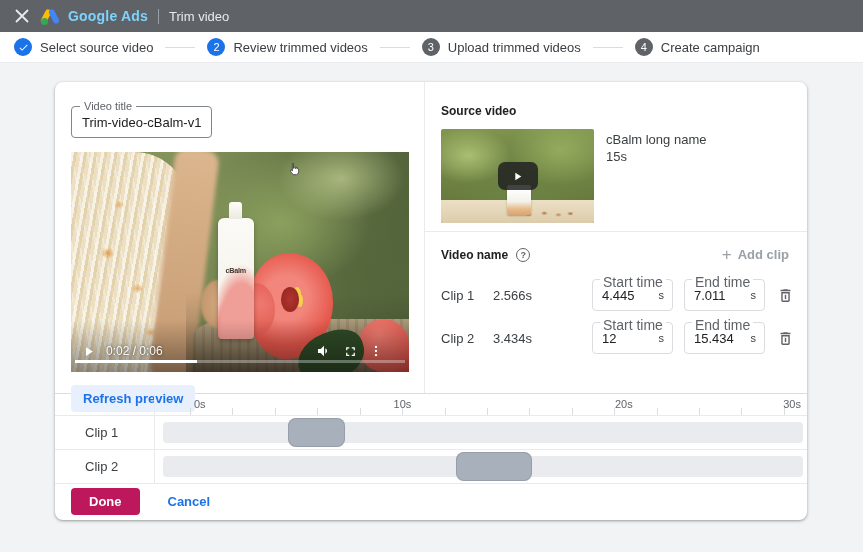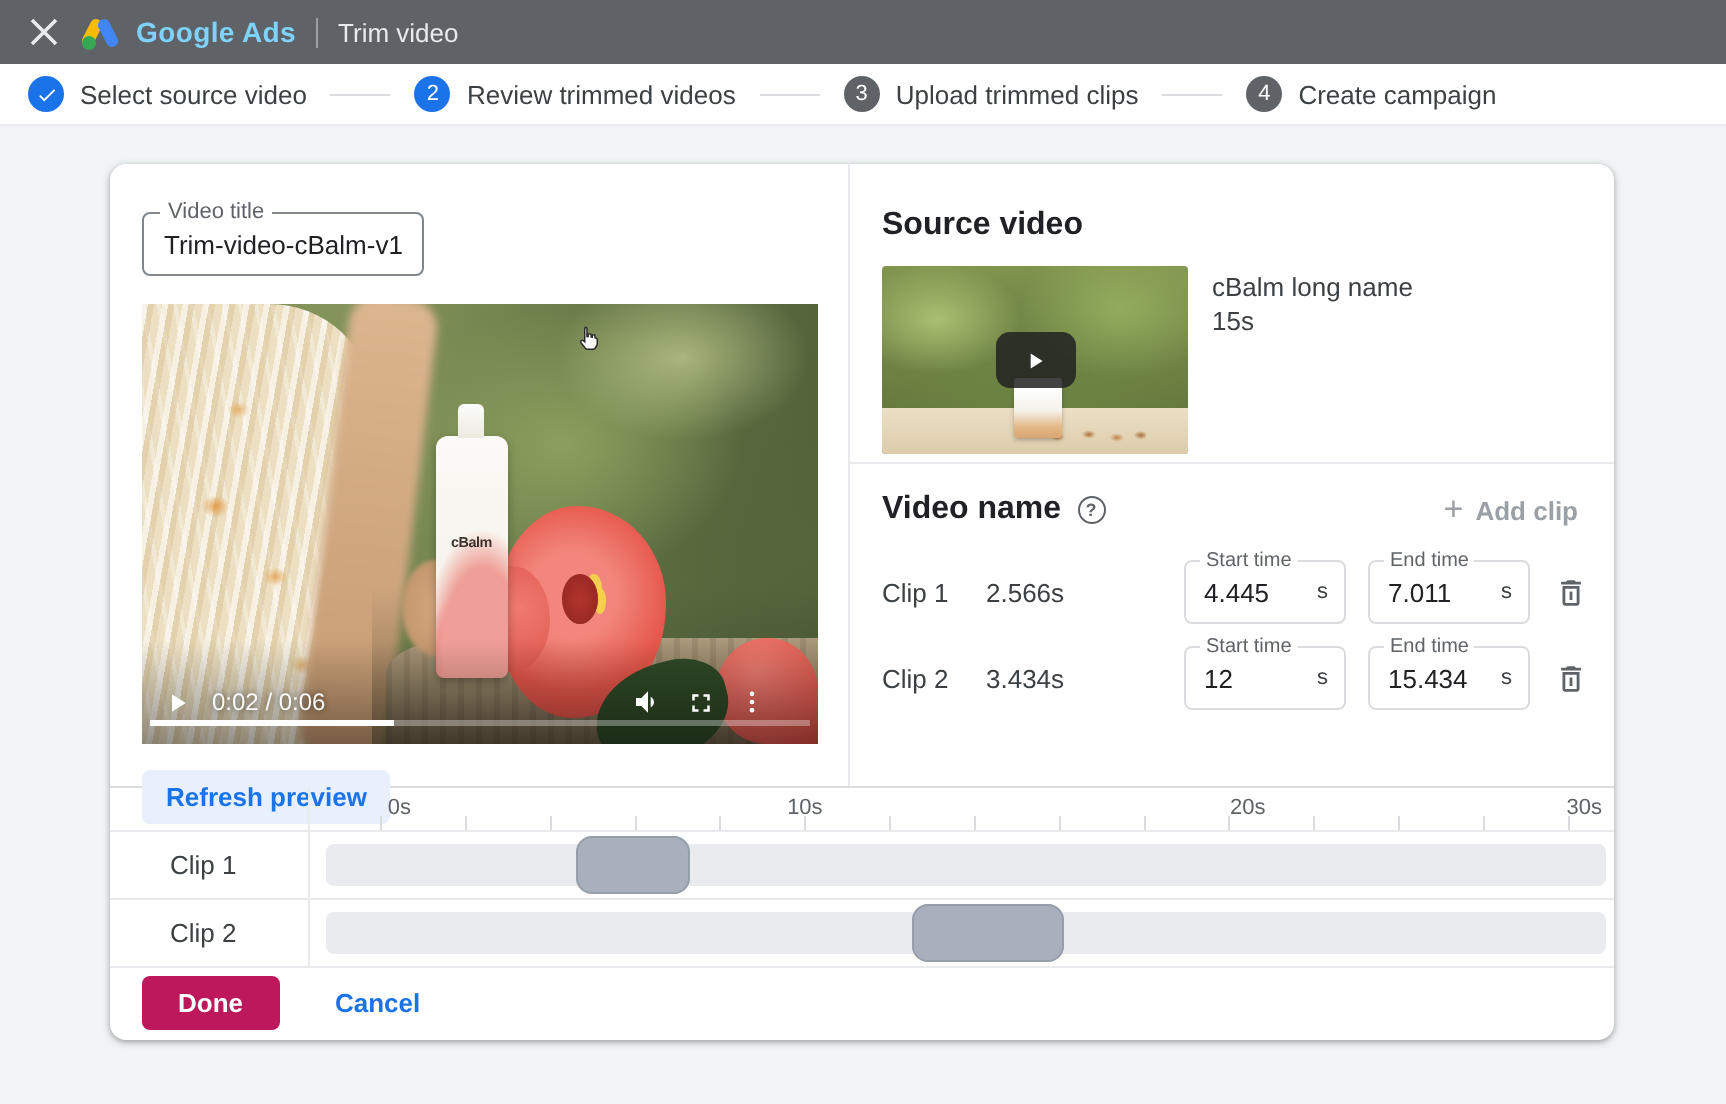--- a/index.html
+++ b/index.html
@@ -95,21 +95,21 @@
   .p-time { font-size:12px; margin-left:10px; color:rgba(255,255,255,.95); text-shadow:0 0 3px rgba(0,0,0,.6); }
   .ctrl-icons { margin-left:auto; display:flex; align-items:center; gap:11px; }
   .icon-btn { background:none; border:0; padding:0; display:flex; cursor:pointer; }
   .p-progress { position:absolute; left:4px; right:4px; bottom:9px; height:3px; background:rgba(255,255,255,.32); }
   .p-progress-fill { height:100%; background:#fff; }
   
   .refresh-btn { margin-top:13px; background:#e8f0fe; color:#1a73e8; border:0; border-radius:4px;
     padding:6px 12px; font-size:13px; font-weight:bold; font-family:inherit; cursor:pointer; }
   
   .sv-section { padding:22px 16px 9px; border-bottom:1px solid #e8eaed; height:150px; }
-  .section-title { font-size:16px; font-weight:bold; color:#202124; margin:0; }
+  .section-title { font-size:12px; font-weight:bold; color:#202124; margin:0; }
   .sv-row { display:flex; gap:12px; margin-top:11px; }
   .thumb { width:153px; height:94px; position:relative; overflow:hidden; border-radius:2px; flex:none; cursor:pointer;
     background:
       radial-gradient(60px 40px at 18% 28%, #aabf72, transparent 70%),
       radial-gradient(70px 50px at 78% 22%, #93ab5e, transparent 72%),
       radial-gradient(100px 80px at 50% 62%, #6d8443, transparent 78%),
       linear-gradient(#81954f, #5e7139); }
   .thumb-table { position:absolute; left:0; right:0; bottom:0; height:25%;
     background:linear-gradient(#ecdfc4, #dcccab); }
   .thumb-jar { position:absolute; left:43%; bottom:9%; width:16%; height:31%; border-radius:2px;
@@ -131,21 +131,21 @@
   .add-clip { margin-left:auto; background:none; border:0; color:#9aa0a6; font-size:13px; font-weight:bold;
     font-family:inherit; display:flex; align-items:center; gap:6px; }
   .add-clip .plus { font-size:17px; font-weight:normal; line-height:14px; }
   .clip-row { display:flex; align-items:center; margin-top:14px; height:36px; }
   .clip-row + .clip-row { margin-top:7px; }
   .clip-name { width:52px; font-size:13px; }
   .clip-duration { width:99px; font-size:13px; }
   .time-field { position:relative; width:81px; height:32px; border:1px solid #dadce0; border-radius:4px;
     background:#fff; display:flex; align-items:center; }
   .time-field.end { margin-left:11px; }
-  .time-field label { position:absolute; top:-6px; left:7px; background:#fff; padding:0 3px; font-size:10px; color:#5f6368; white-space:nowrap; }
+  .time-field label { position:absolute; top:-6px; left:7px; background:#fff; padding:0 3px; font-size:14px; color:#5f6368; white-space:nowrap; }
   .time-field input { border:0; outline:0; flex:1; min-width:0; padding:0 2px 0 9px; font-size:13px; color:#202124; font-family:inherit; }
   .time-suffix { font-size:11px; color:#3c4043; padding-right:8px; }
   .trash-btn { margin-left:10px; background:none; border:0; padding:0; width:20px; height:20px; cursor:pointer; display:flex; align-items:center; justify-content:center; }
   
   .timeline { border-top:1px solid #dadce0; }
   .tl-header { display:flex; height:22px; border-bottom:1px solid #e8eaed; }
   .tl-label-head { width:100px; border-right:1px solid #e8eaed; flex:none; }
   .tl-track-head { flex:1; position:relative; margin:0 4px 0 8px; }
   .tl-ticks { position:absolute; left:4.2%; right:0; bottom:0; height:7px;
     background:repeating-linear-gradient(90deg, #dadce0 0 1px, rgba(0,0,0,0) 1px 6.92%); }
@@ -195,21 +195,21 @@
     <span>Select source video</span>
   </div>
   <span class="step-connector"></span>
   <div class="step">
     <span class="step-circle active">2</span>
     <span>Review trimmed videos</span>
   </div>
   <span class="step-connector"></span>
   <div class="step">
     <span class="step-circle upcoming">3</span>
-    <span>Upload trimmed clips</span>
+    <span>Upload trimmed videos</span>
   </div>
   <span class="step-connector"></span>
   <div class="step">
     <span class="step-circle upcoming">4</span>
     <span>Create campaign</span>
   </div>
 </nav>
 
 <main class="content">
   <section class="card">

